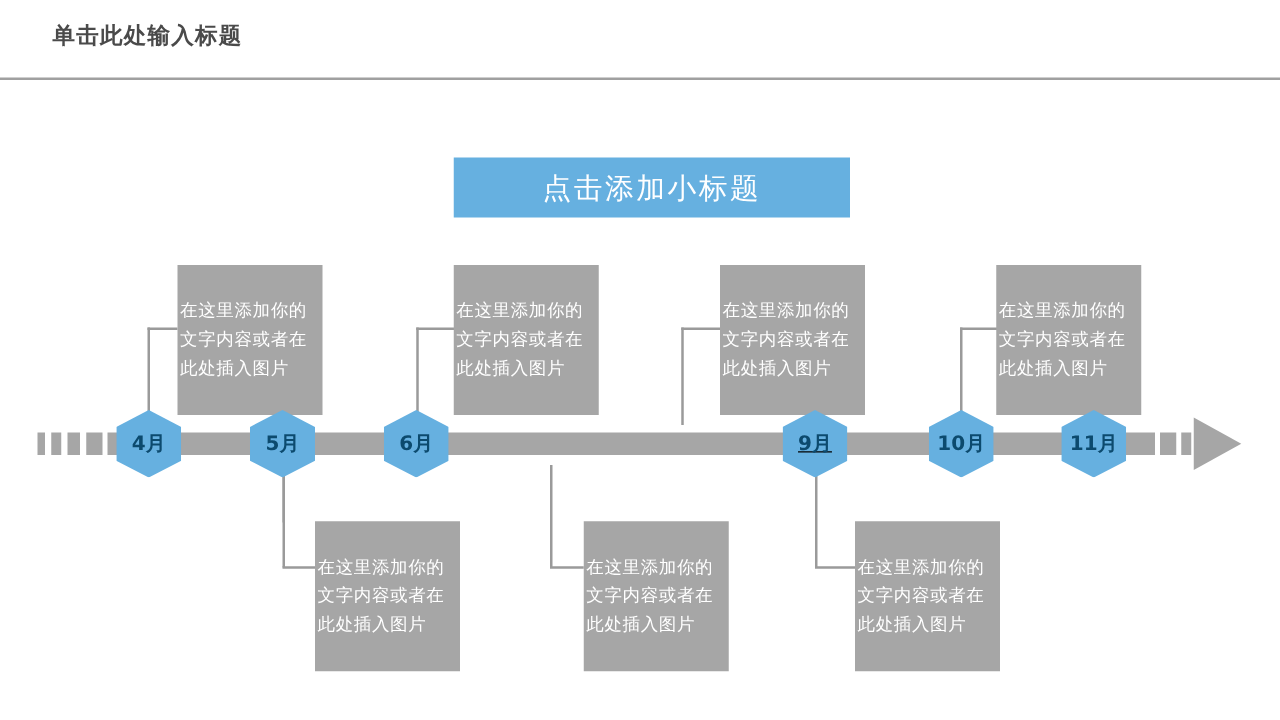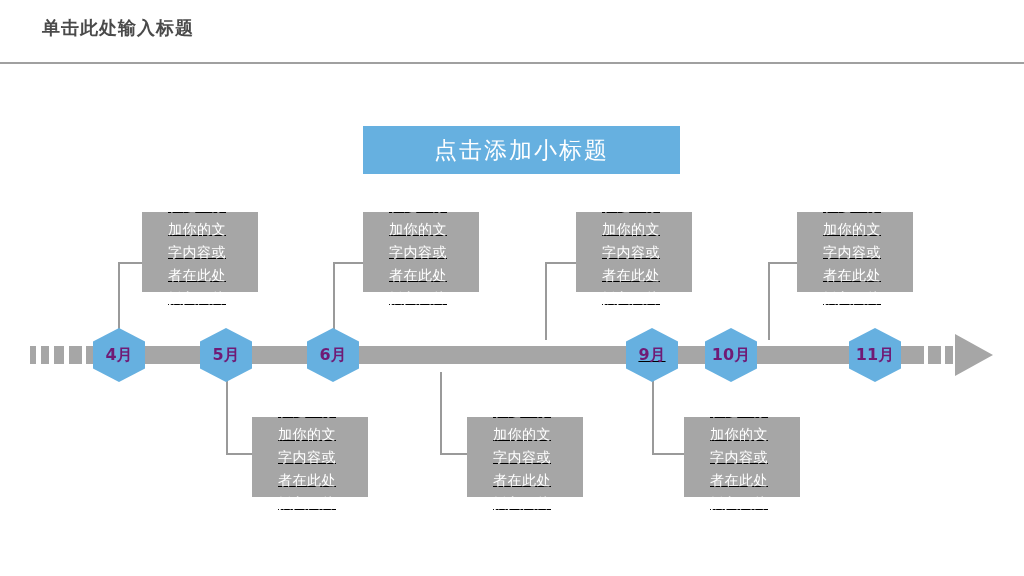--- a/index.html
+++ b/index.html
@@ -92,21 +92,21 @@
     position: absolute;
     width: 52px;
     height: 54px;
     background: #66b0e0;
     clip-path: polygon(50% 0%, 100% 25%, 100% 75%, 50% 100%, 0% 75%, 0% 25%);
     display: flex;
     align-items: center;
     justify-content: center;
   }
   .hex .hex-label {
-    color: #701a75;
+    color: #0c4a6e;
     font-size: 16px;
     font-weight: bold;
     font-family: "DejaVu Sans", "Liberation Sans", sans-serif;
     white-space: nowrap;
   }
 
   
   .conn-v {
     position: absolute;
     width: 1.5px;
@@ -115,27 +115,26 @@
   .conn-h {
     position: absolute;
     height: 1.5px;
     background: #9a9a9a;
   }
 
   
   .textbox {
     position: absolute;
     width: 116px;
-    height: 80px;
+    height: 120px;
     background: #a6a6a6;
     box-sizing: border-box;
-    padding: 10px 26px;
+    padding: 10px 2px;
     display: flex;
     align-items: center;
-    text-decoration: underline;
   }
   .textbox .tb-text {
     color: #ffffff;
     font-size: 14px;
     line-height: 23px;
     letter-spacing: 0.5px;
     font-family: "DejaVu Sans", "Liberation Sans", sans-serif;
     word-break: break-all;
   }
 </style>
@@ -212,20 +211,20 @@
   </div>
   <div class="hex" style="left:200px; top:328px;">
     <span class="hex-label">5月</span>
   </div>
   <div class="hex" style="left:307px; top:328px;align-items:center;">
     <span class="hex-label">6月</span>
   </div>
   <div class="hex" style="left:626px; top:328px;text-decoration:underline;">
     <span class="hex-label">9月</span>
   </div>
-  <div class="hex" style="left:705px; top:328px;">
+  <div class="hex" style="left:743px; top:328px;">
     <span class="hex-label">10月</span>
   </div>
   <div class="hex" style="left:849px; top:328px;">
     <span class="hex-label">11月</span>
   </div>
 
 </div>
 
 </body></html>

